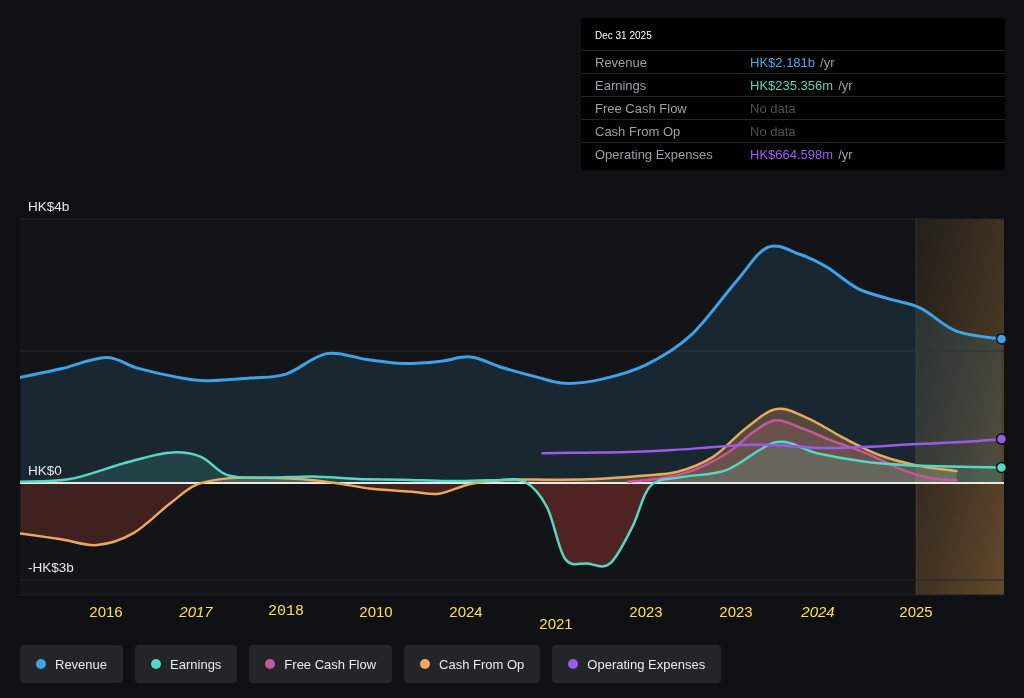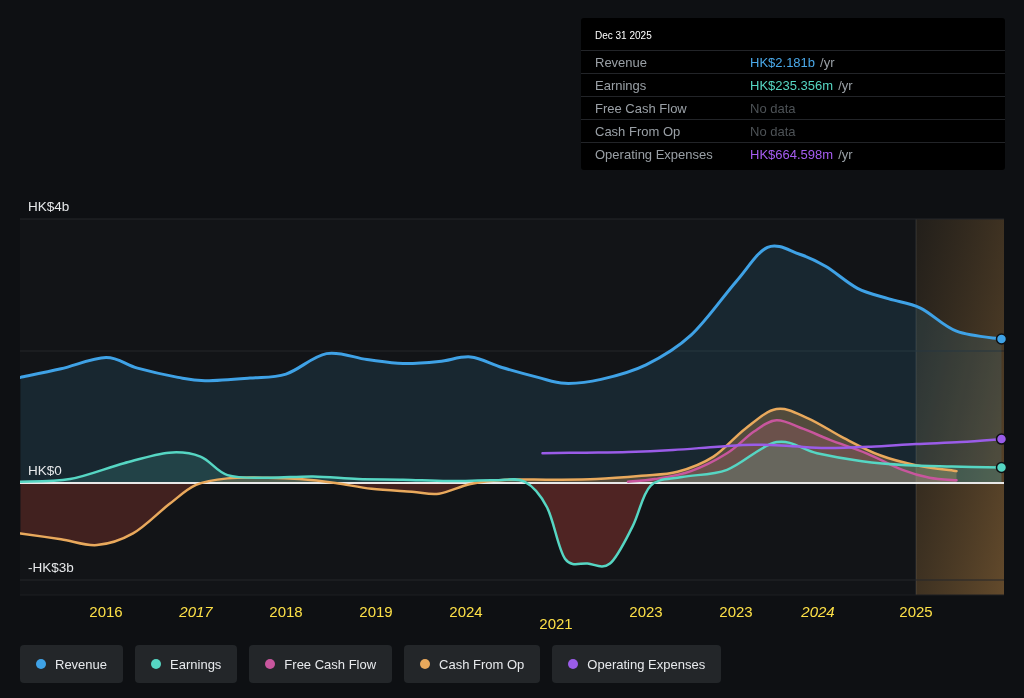--- a/index.html
+++ b/index.html
@@ -114,22 +114,22 @@
         <path d="M542.4999999999918 453.3C549.2499999999925 453.19 568.7499999999952 452.86 582.9999999999959 452.64C597.2499999999966 452.41999999999996 612.9999999999959 452.42 627.9999999999959 451.98C642.9999999999959 451.54 657.9999999999959 450.88 672.9999999999959 450C687.9999999999959 449.12 704.4999999999945 447.58 717.9999999999959 446.7C731.4999999999973 445.82 742.0000000000048 444.83000000000004 754.0000000000041 444.72C766.0000000000034 444.61 777.9999999999925 445.49 789.9999999999918 446.04C801.9999999999911 446.59000000000003 812.4999999999986 447.90999999999997 826 448.02C839.5000000000014 448.13 856 447.36 871 446.7C886 446.03999999999996 901 444.83 916 444.06C931 443.29 946.7499999999993 442.905 961 442.08C975.2500000000007 441.255 994.7500000000034 439.605 1001.5000000000041 439.11" fill="none" stroke="#9a5ce8" stroke-width="2.5" stroke-linecap="round" stroke-linejoin="round" clip-path="url(#clipAll)"></path>
         <circle cx="1001.5000000000041" cy="339.054" r="5" fill="#3fa2e6" stroke="#0e1013" stroke-width="1.5"></circle>
         <circle cx="1001.5000000000041" cy="467.49" r="5" fill="#56d6c3" stroke="#0e1013" stroke-width="1.5"></circle>
         <circle cx="1001.5000000000041" cy="439.11" r="5" fill="#9a5ce8" stroke="#0e1013" stroke-width="1.5"></circle>
       </svg>
       <div class="y-label" style="top: 199px;">HK$4b</div>
       <div class="y-label" style="top: 463px;">HK$0</div>
       <div class="y-label" style="top: 560px;">-HK$3b</div>
       <div class="x-label" style="left: 106px;">2016</div>
       <div class="x-label" style="left: 196px; font-style: italic;">2017</div>
-      <div class="x-label" style="left: 286px;">2018</div>
-      <div class="x-label" style="left: 376px;">2019</div>
+      <div class="x-label" style="left: 286px; font-family: Liberation Mono, monospace;">2018</div>
+      <div class="x-label" style="left: 376px;">2010</div>
       <div class="x-label" style="left: 466px;">2024</div>
       <div class="x-label" style="left: 556px; margin-top: 12px;">2021</div>
       <div class="x-label" style="left: 646px;">2023</div>
       <div class="x-label" style="left: 736px;">2023</div>
       <div class="x-label" style="left: 818px; font-style: italic;">2024</div>
       <div class="x-label" style="left: 916px;">2025</div>
     </div>
 
   <div class="legend">
     <div class="legend-item">

